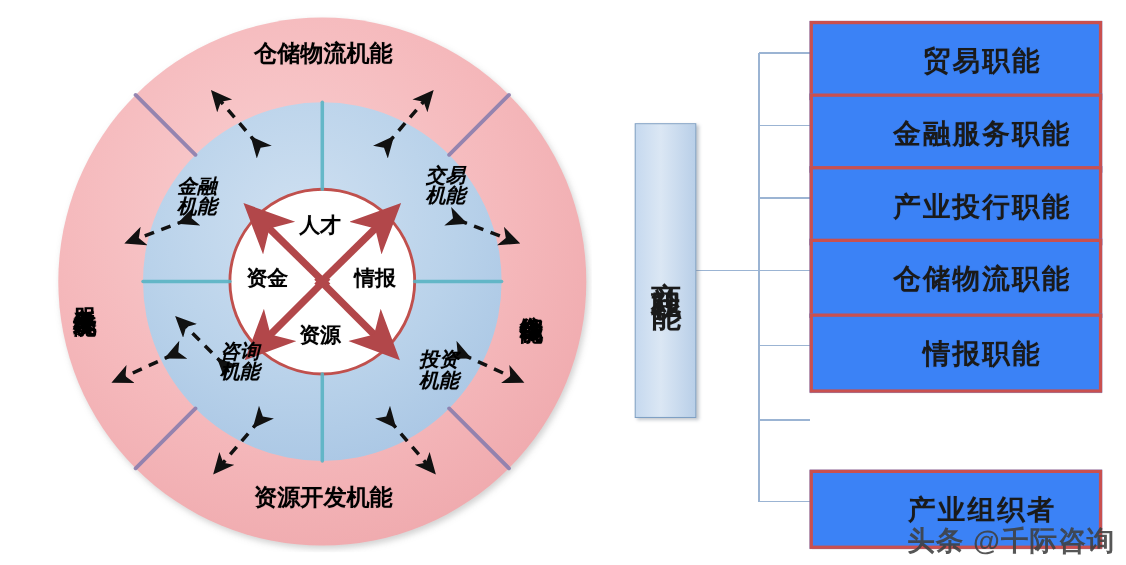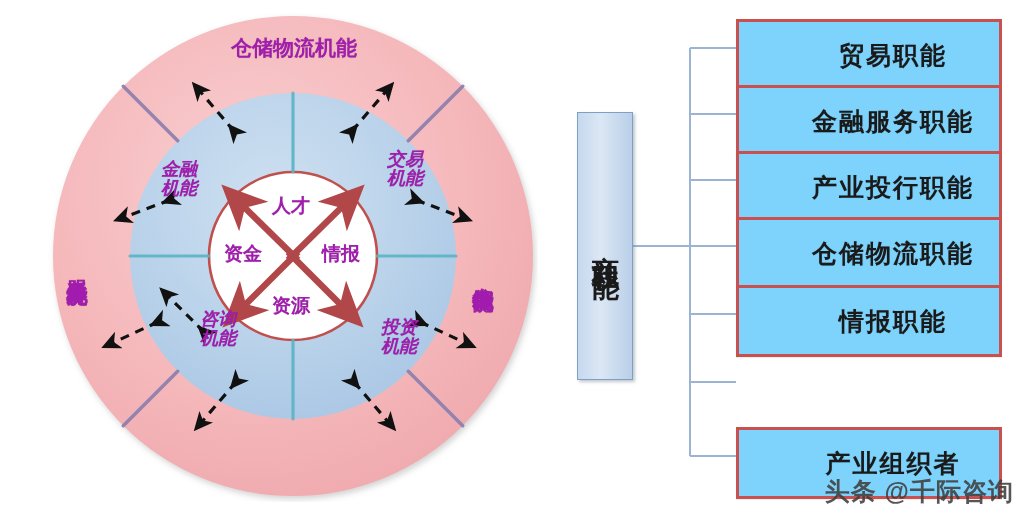--- a/index.html
+++ b/index.html
@@ -19,21 +19,21 @@
   
   #wheel-diagram {
     position: absolute;
     left: 48px; top: 10px;
     width: 490px; height: 492px;
   }
   #wheel-svg { position: absolute; left: 0; top: 0; }
 
   .wheel-label {
     position: absolute;
-    color: #a21caf;
+    color: #000000;
     font-weight: bold;
     text-shadow: 0 0 1px rgba(0,0,0,0.25);
     line-height: 1.02;
     letter-spacing: 0px;
     white-space: pre;
     text-align: center;
   }
   .outer-label { font-size: 21px; }
   .outer-label.vertical {
     writing-mode: vertical-rl;
@@ -88,21 +88,21 @@
     letter-spacing: 6px;
     line-height: 1;
     text-shadow: 0 0 1px rgba(0,0,0,0.2);
   }
 
   .leaf-node {
     position: absolute;
     left: 176px;
     width: 266px;
     height: 72px;
-    background: #7dd3fc;
+    background: #3b82f6;
     border: 3px solid #c9504f;
     display: flex; align-items: center; justify-content: center;
     box-shadow: 0 1px 1px rgba(0,0,0,0.06);
     padding-left: 48px;
   }
   .leaf-node .ltext {
     font-size: 25px;
     font-weight: bold;
     color: #1a1a1a;
     letter-spacing: 2px;
@@ -191,20 +191,21 @@
 
         <line x1="156" y1="322" x2="118" y2="284"></line>
         <line x1="188" y1="372" x2="152" y2="414"></line>
 
         <line x1="306" y1="372" x2="342" y2="414"></line>
       </g>
     </svg>
 
     <div class="wheel-label outer-label" id="label-warehouse">仓储物流机能</div>
     <div class="wheel-label outer-label vertical" id="label-marketing">综合行销机能</div>
+    <div class="wheel-label outer-label" id="label-resource">资源开发机能</div>
     <div class="wheel-label outer-label vertical" id="label-service">服务系统机能</div>
 
     <div class="wheel-label inner-label" id="label-finance">金融
 机能</div>
     <div class="wheel-label inner-label" id="label-trade">交易
 机能</div>
     <div class="wheel-label inner-label" id="label-consult">咨询
 机能</div>
     <div class="wheel-label inner-label" id="label-invest">投资
 机能</div>

